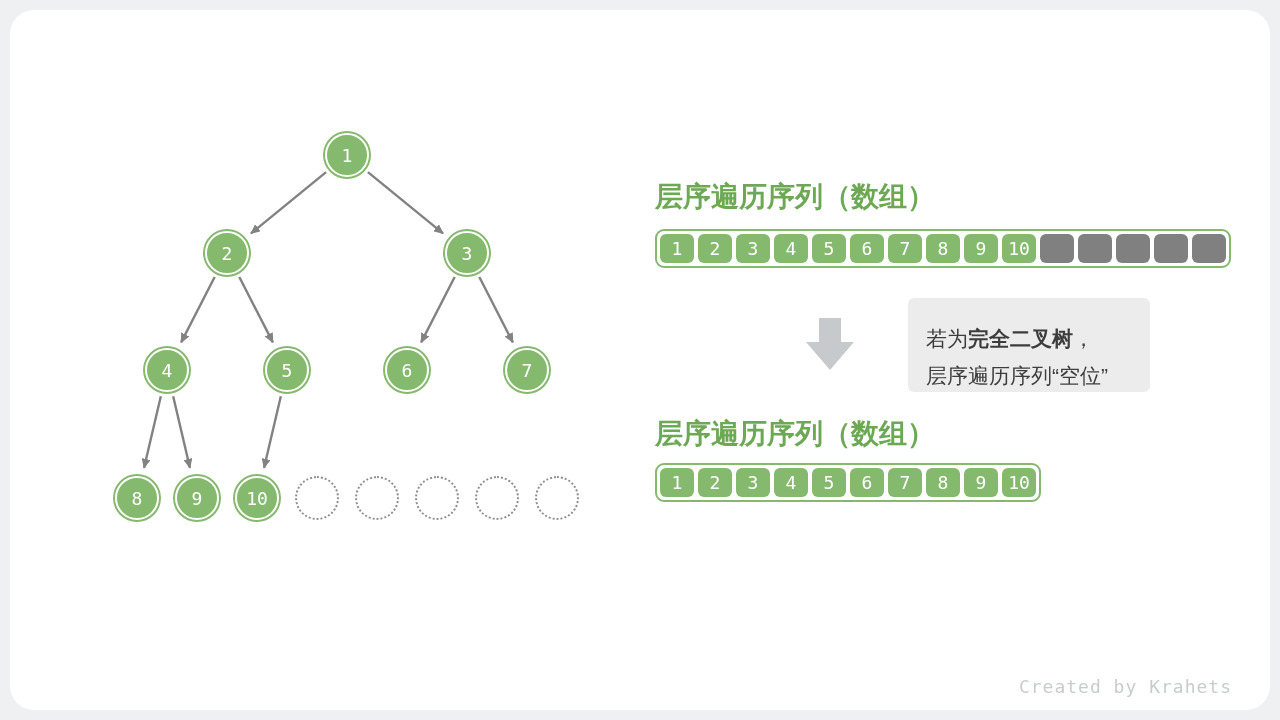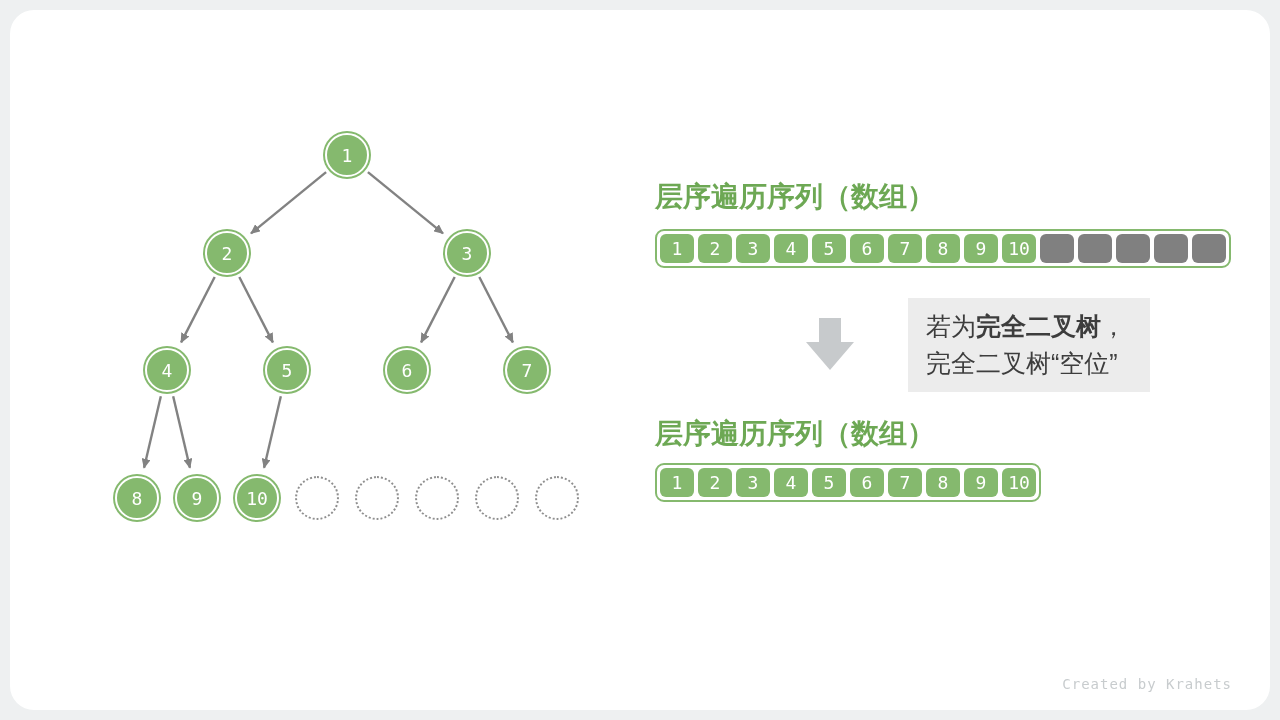--- a/index.html
+++ b/index.html
@@ -43,27 +43,27 @@
   .acell {
     width: 34px; height: 29px; border-radius: 6px;
     background: var(--green, #85b96e); color: #fff;
     font-family: "DejaVu Sans Mono", monospace; font-size: 18px;
     display: flex; align-items: center; justify-content: center;
   }
   .acell.gray { background: var(--slot-gray, #808080); }
   .down-arrow { position: absolute; left: 806px; top: 318px; }
   .note {
     position: absolute; left: 908px; top: 298px; width: 242px; height: 94px;
-    background: var(--note-bg, #ececec); border-radius: 0;
-    padding: 10px 18px; color: #3d3d3d; font-size: 25px; line-height: 37px;
+    background: var(--note-bg, #ececec); border-radius: 6px;
+    padding: 22px 18px; color: #3d3d3d; font-size: 21px; line-height: 37px;
     white-space: nowrap;
   }
   .watermark {
     position: absolute; right: 48px; top: 676px;
-    font-family: "DejaVu Sans Mono", monospace; font-size: 14px;
+    font-family: "DejaVu Sans Mono", monospace; font-size: 18px;
     color: var(--watermark-gray, #c8ccce); letter-spacing: 1px;
   }
 </style>
 </head>
 <body>
 
 <div class="stage">
   <div class="card"></div>
 
   <svg class="edges-layer" width="1280" height="720">
@@ -119,21 +119,21 @@
       <div class="acell gray"></div>
       <div class="acell gray"></div>
     </div>
 
   <svg class="down-arrow" width="48" height="52" viewBox="0 0 48 52">
     <polygon points="13,0 35,0 35,24 48,24 24,52 0,24 13,24" fill="var(--arrow-gray, #c7cacc)"></polygon>
   </svg>
 
   <div class="note">
     <div><span>若为</span><b>完全二叉树</b><span>，</span></div>
-    <div>完全二叉树“空位”</div>
+    <div>层序遍历序列“空位”</div>
   </div>
 
   <div class="array-title t2">层序遍历序列（数组）</div>
   <div class="array-box t2">
       <div class="acell">1</div>
       <div class="acell">2</div>
       <div class="acell">3</div>
       <div class="acell">4</div>
       <div class="acell">5</div>
       <div class="acell">6</div>

